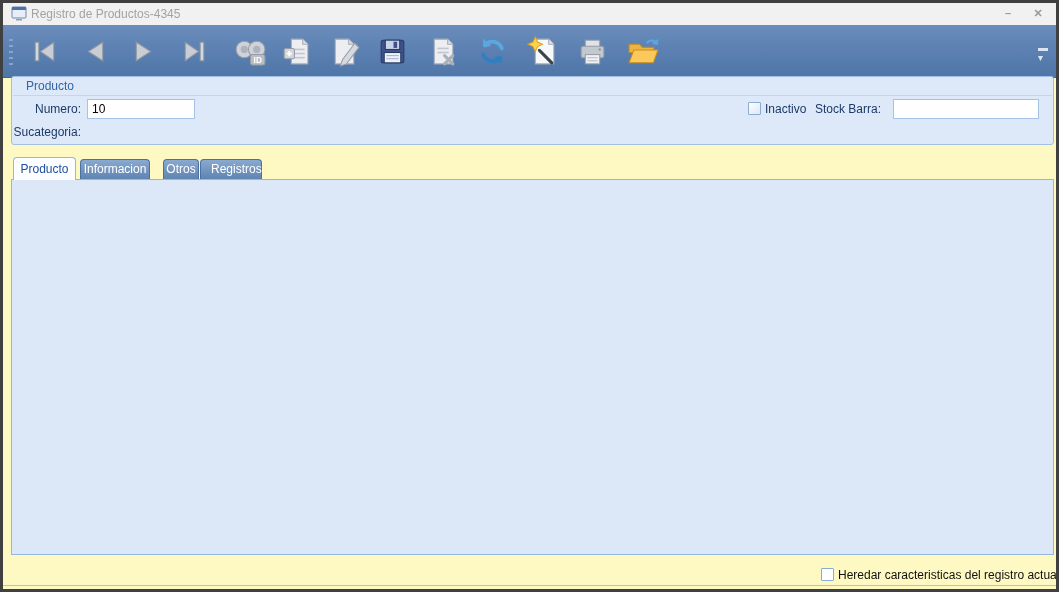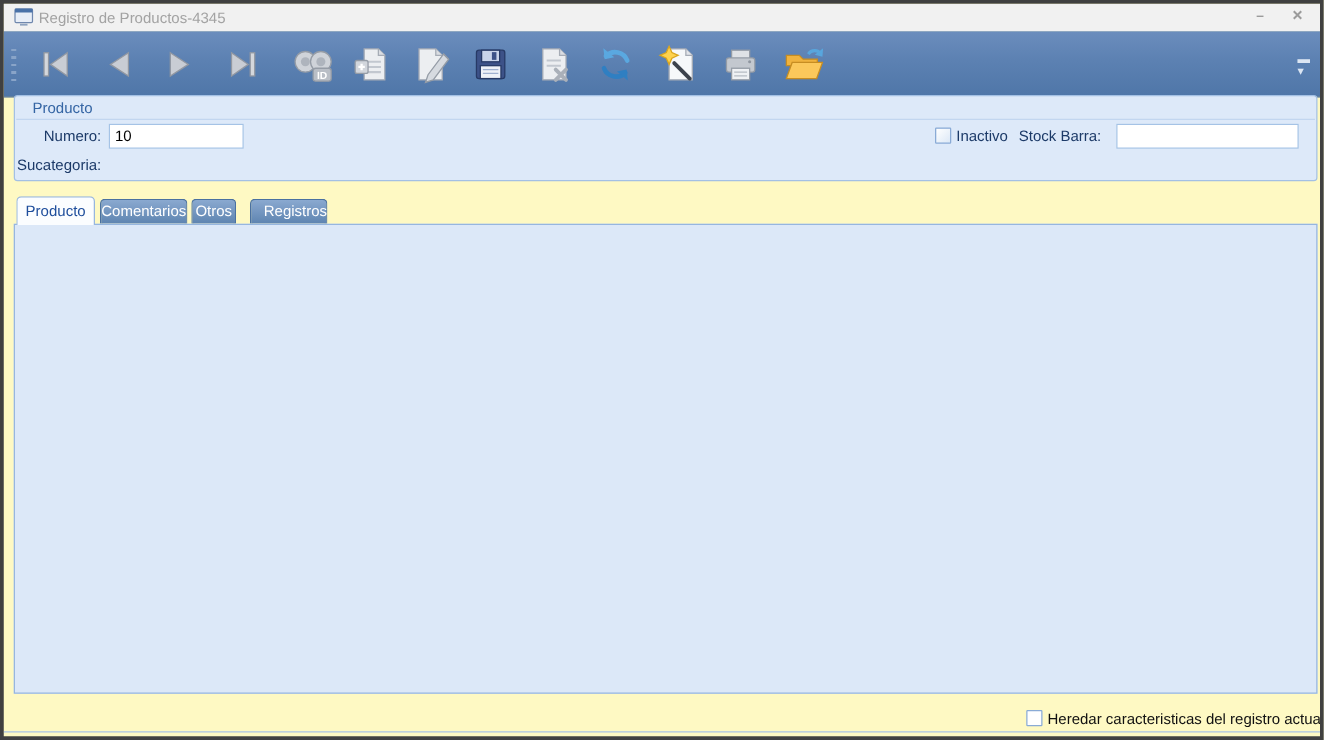--- a/index.html
+++ b/index.html
@@ -211,22 +211,22 @@
   </div>
   <div class="cb" style="left:745px; top:99px;"></div>
   <div class="lbl" style="left:762px; top:96px;">Inactivo</div>
   <div class="lbl" style="left:812px; top:96px;">Stock Barra:</div>
   <div class="tfield" style="left:890px; top:96px; width:146px;">
     <input value="" style="">
   </div>
   <div class="lbl r" style="left:10px; top:119px; width:68px;">Sucategoria:</div>
 
   <div class="tab active" style="left:10px; width:63px;">Producto</div>
-  <div class="tab" style="left:77px; width:70px;">Comentarios</div>
-  <div class="tab" style="left:150px; width:36px;">Otros</div>
+  <div class="tab" style="left:77px; width:70px;">Informacion</div>
+  <div class="tab" style="left:160px; width:36px;">Otros</div>
   <div class="tab" style="left:197px; width:62px;padding-left:10px;">Registros</div>
   <div class="tabpage"></div>
 
   <div class="gbox" style="left:18px; top:184px; width:1023px; height:149px; background:#dee9f9;">
     <span class="gtitle">Informacion General</span>
     <div class="gline"></div>
   </div>
 
   <div class="lbl r" style="left:20px; top:213px; width:80px;">Proveedor:</div>
   <div class="combo" style="left:104px; top:213px; width:50px;">

